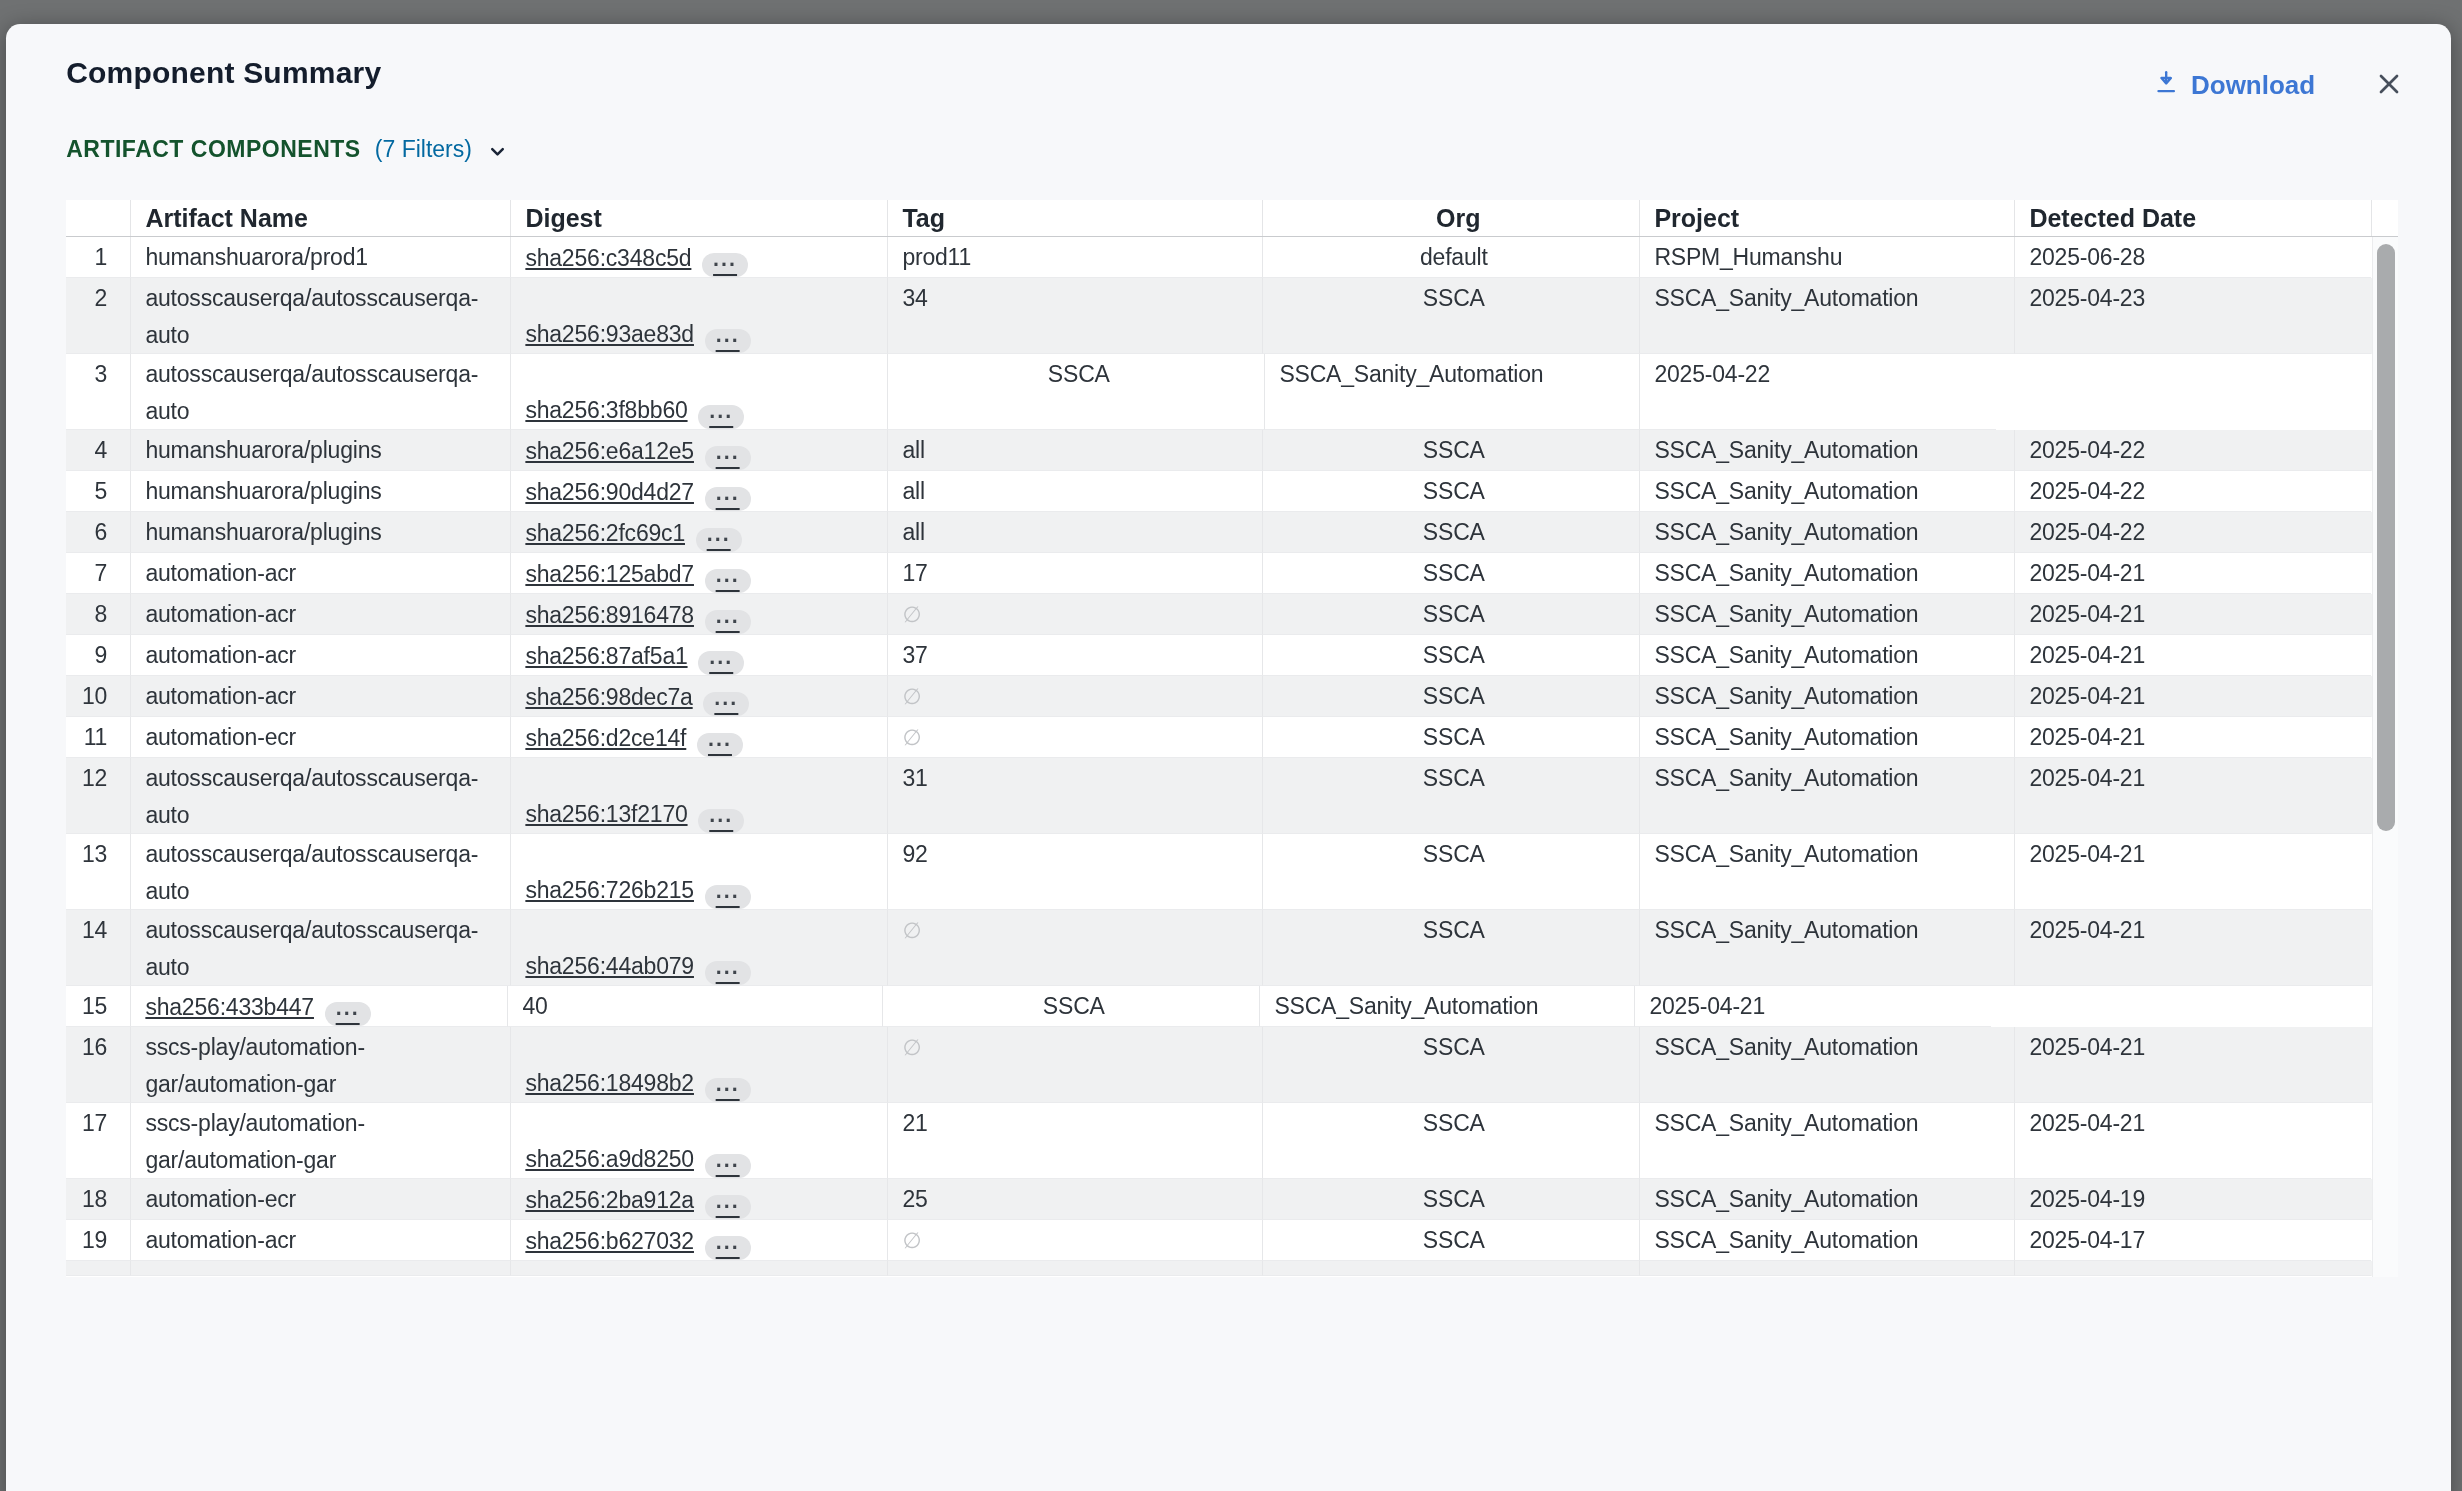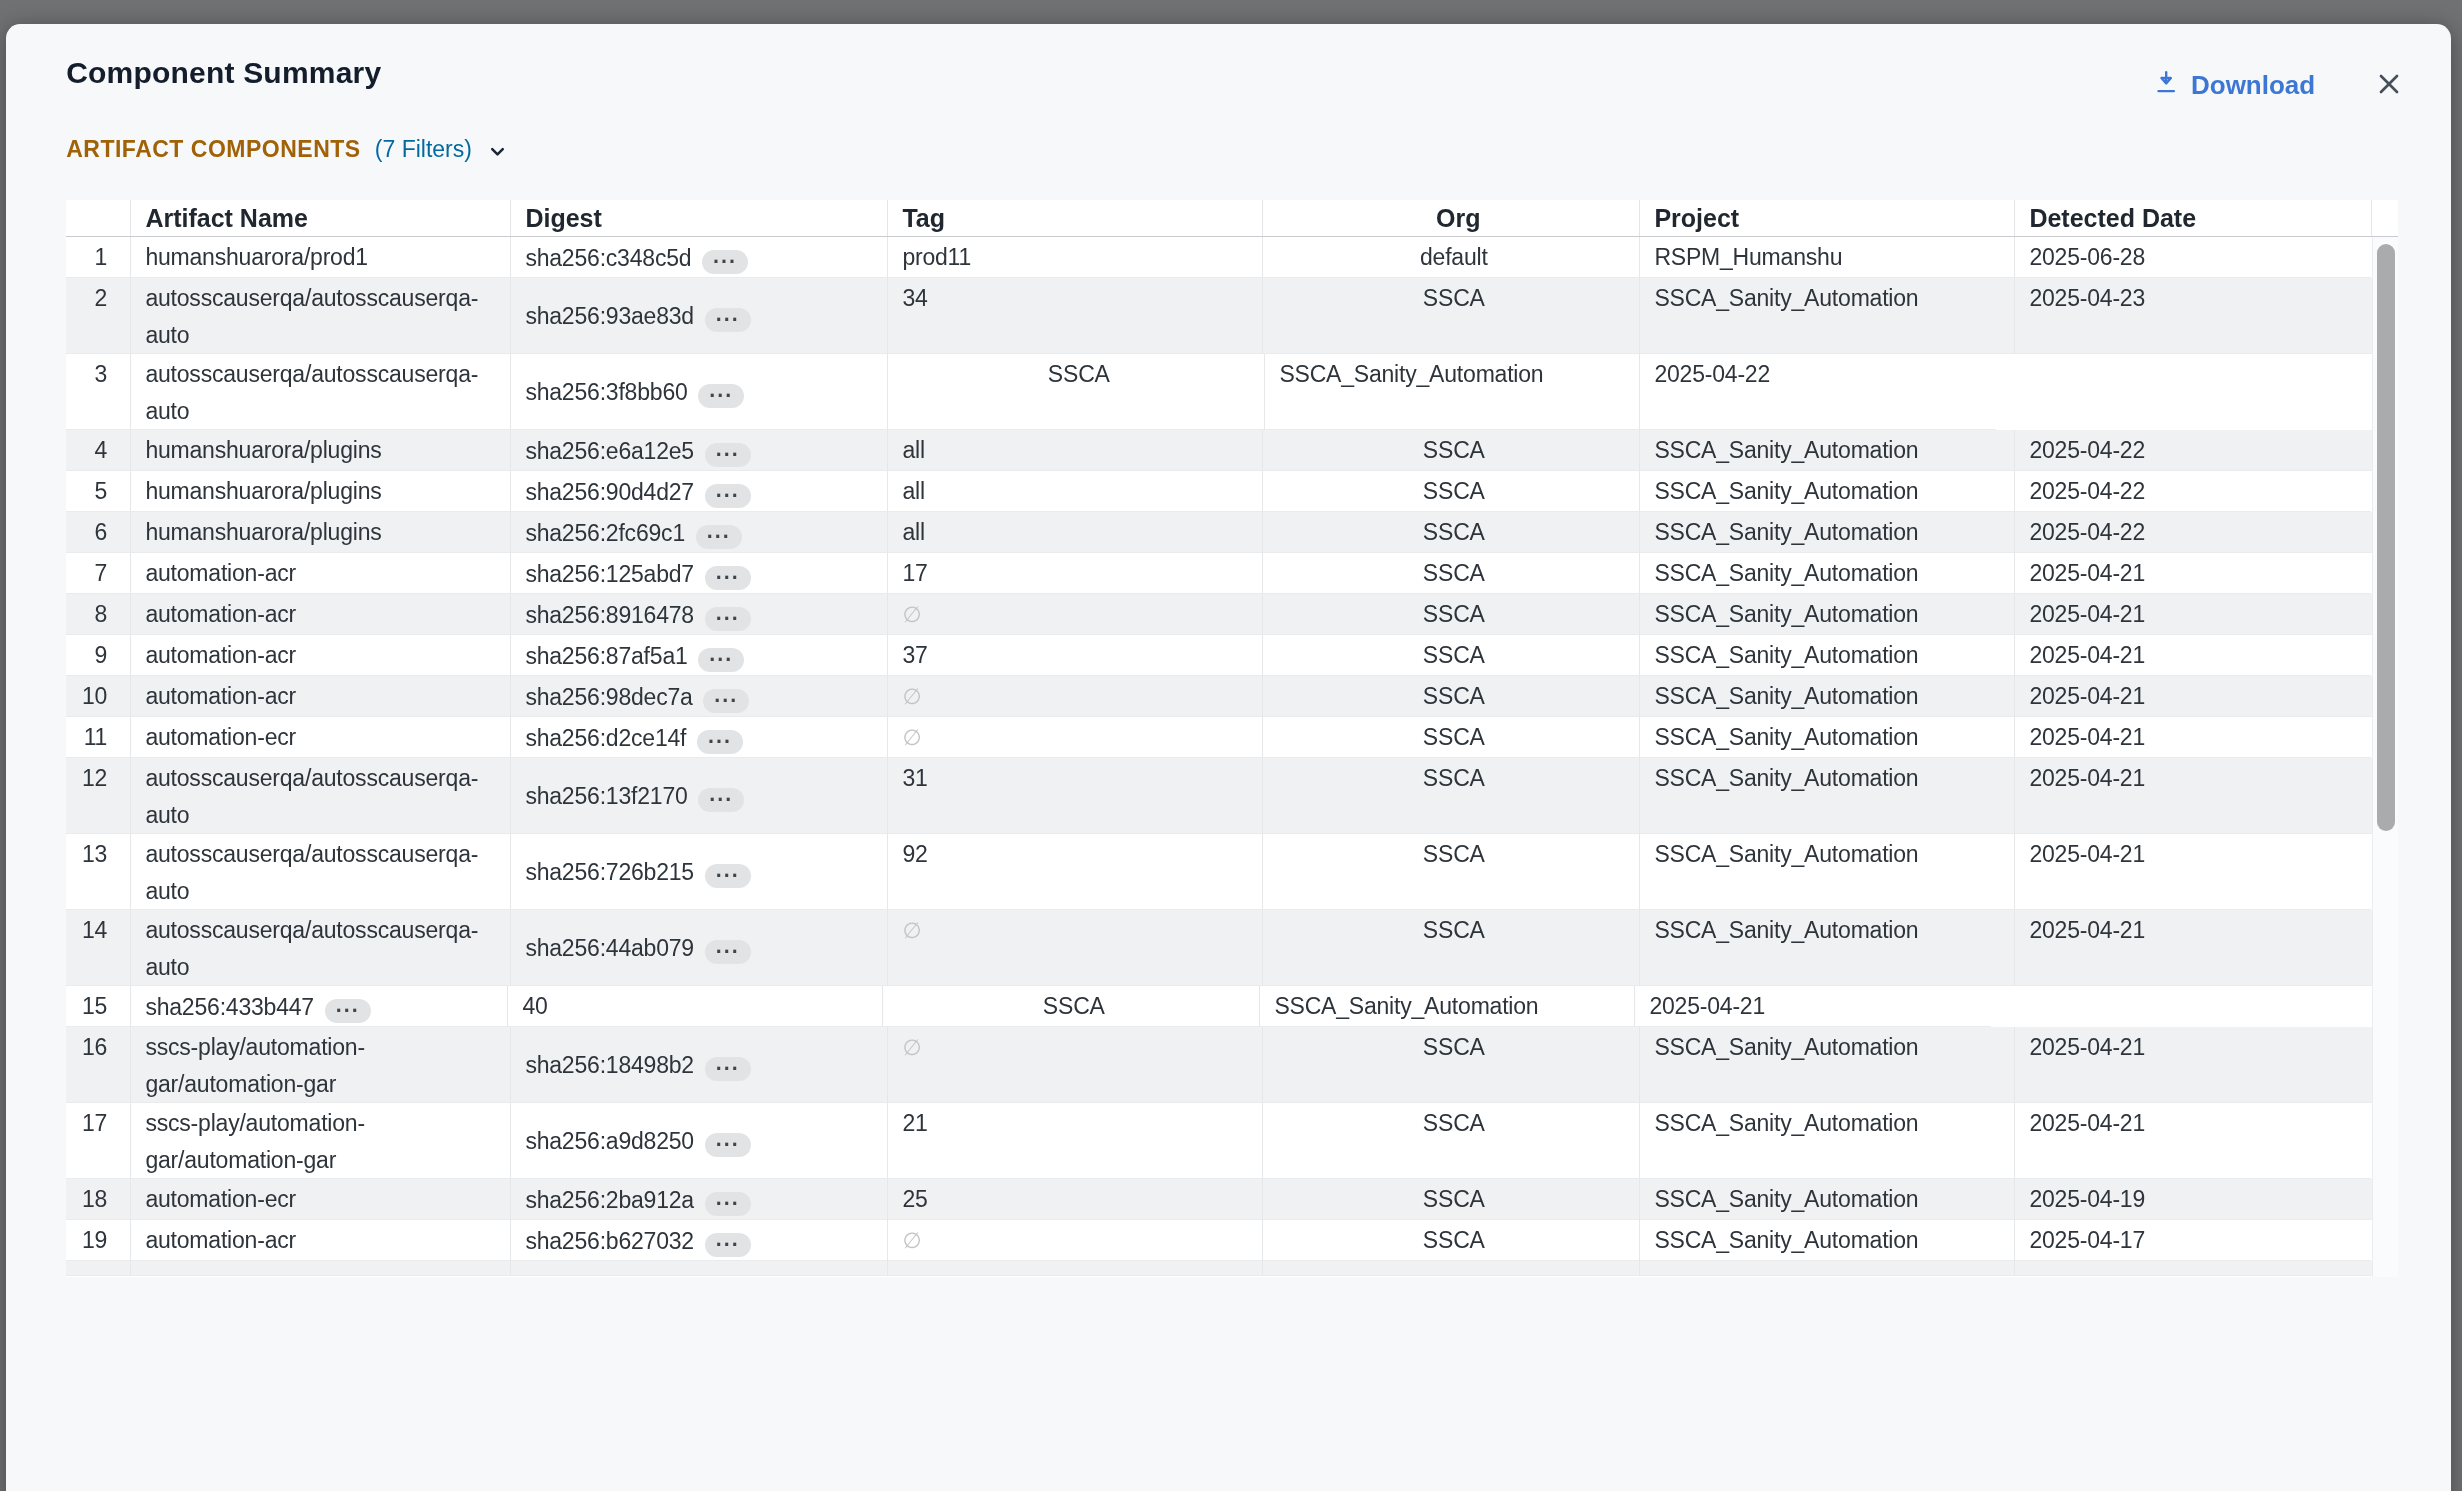--- a/index.html
+++ b/index.html
@@ -31,21 +31,21 @@
   }
   .close-btn {
     width:36px; height:36px; display:flex; align-items:center; justify-content:center;
     cursor:pointer;
   }
 
   .section-row {
     position:absolute; left:60px; top:112px;
     display:flex; align-items:center; gap:14.2px; cursor:pointer;
   }
-  .section-title { font-size:23px; font-weight:700; color:#a16207; letter-spacing:0.5px; }
+  .section-title { font-size:23px; font-weight:700; color:#14532d; letter-spacing:0.5px; }
   .section-filters { font-size:23px; font-weight:400; color:#0369a1; }
   .section-chevron { display:flex; align-items:center; margin-top:2.7px; }
 
   
   .table-wrap {
     position:absolute; left:60px; top:176px; width:2332px; height:1077px;
     overflow:hidden; background:#fff;
   }
   .thead {
     position:relative; display:flex; height:37px;
@@ -63,21 +63,21 @@
   .tr.h-d { height:76px; }
   .tr.partial { height:14.2px; background:#f0f1f2; overflow:hidden; }
 
   .td {
     border-left:0.9px solid #e6e7e9; border-bottom:0.9px solid #eaebed;
     padding:1.8px 9px 0 14.2px; font-size:23px; color:#2e343b;
     line-height:37px; letter-spacing:-0.2px; overflow:hidden;
   }
   .td.c0 { border-left:none; text-align:right; padding-right:23px; color:#2f353c; }
   .td.c1 { white-space:pre-line; }
-  .td.c2 { display:flex; align-items:center; }
+  .td.c2 { display:flex; align-items:flex-end;text-decoration:underline; }
   .td .digest-text { line-height:37px; }
 
   .c0 { width:64px; }
   .c1 { width:380px; }
   .c2 { width:377px; }
   .c3 { width:375px; }
   .c4 { width:377px;text-align:center; }
   .c5 { width:375px; }
   .c6 { width:357px; }
   .cg { width:26px; border-left:0.9px solid #e4e5e7; }

